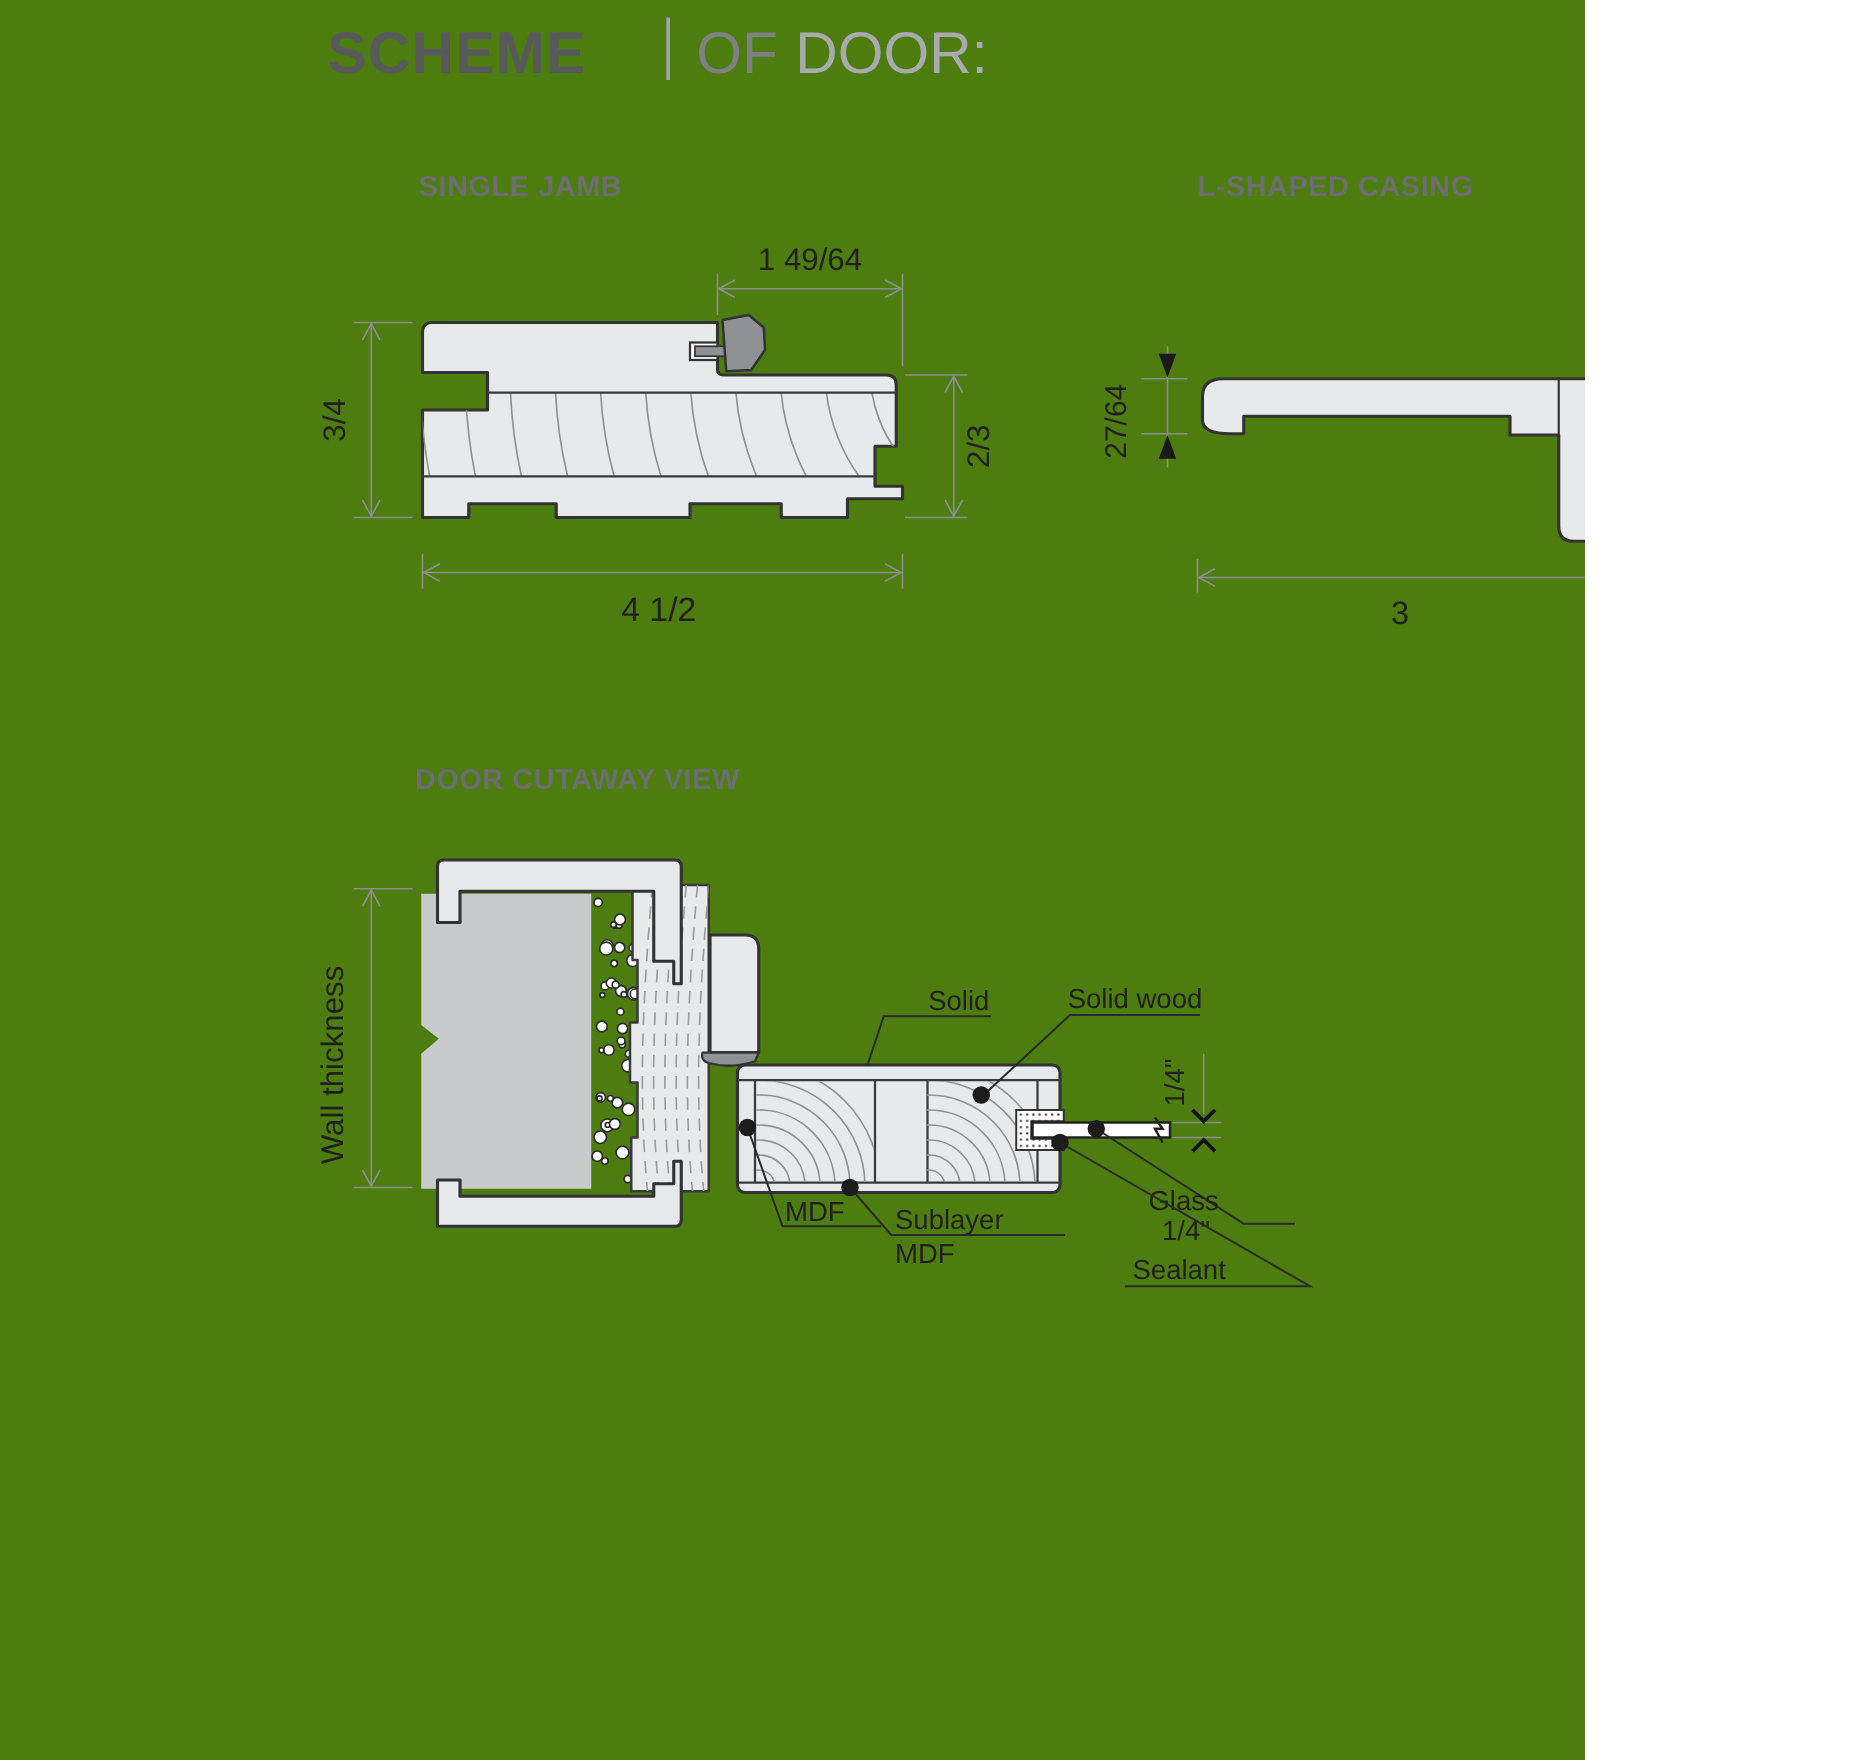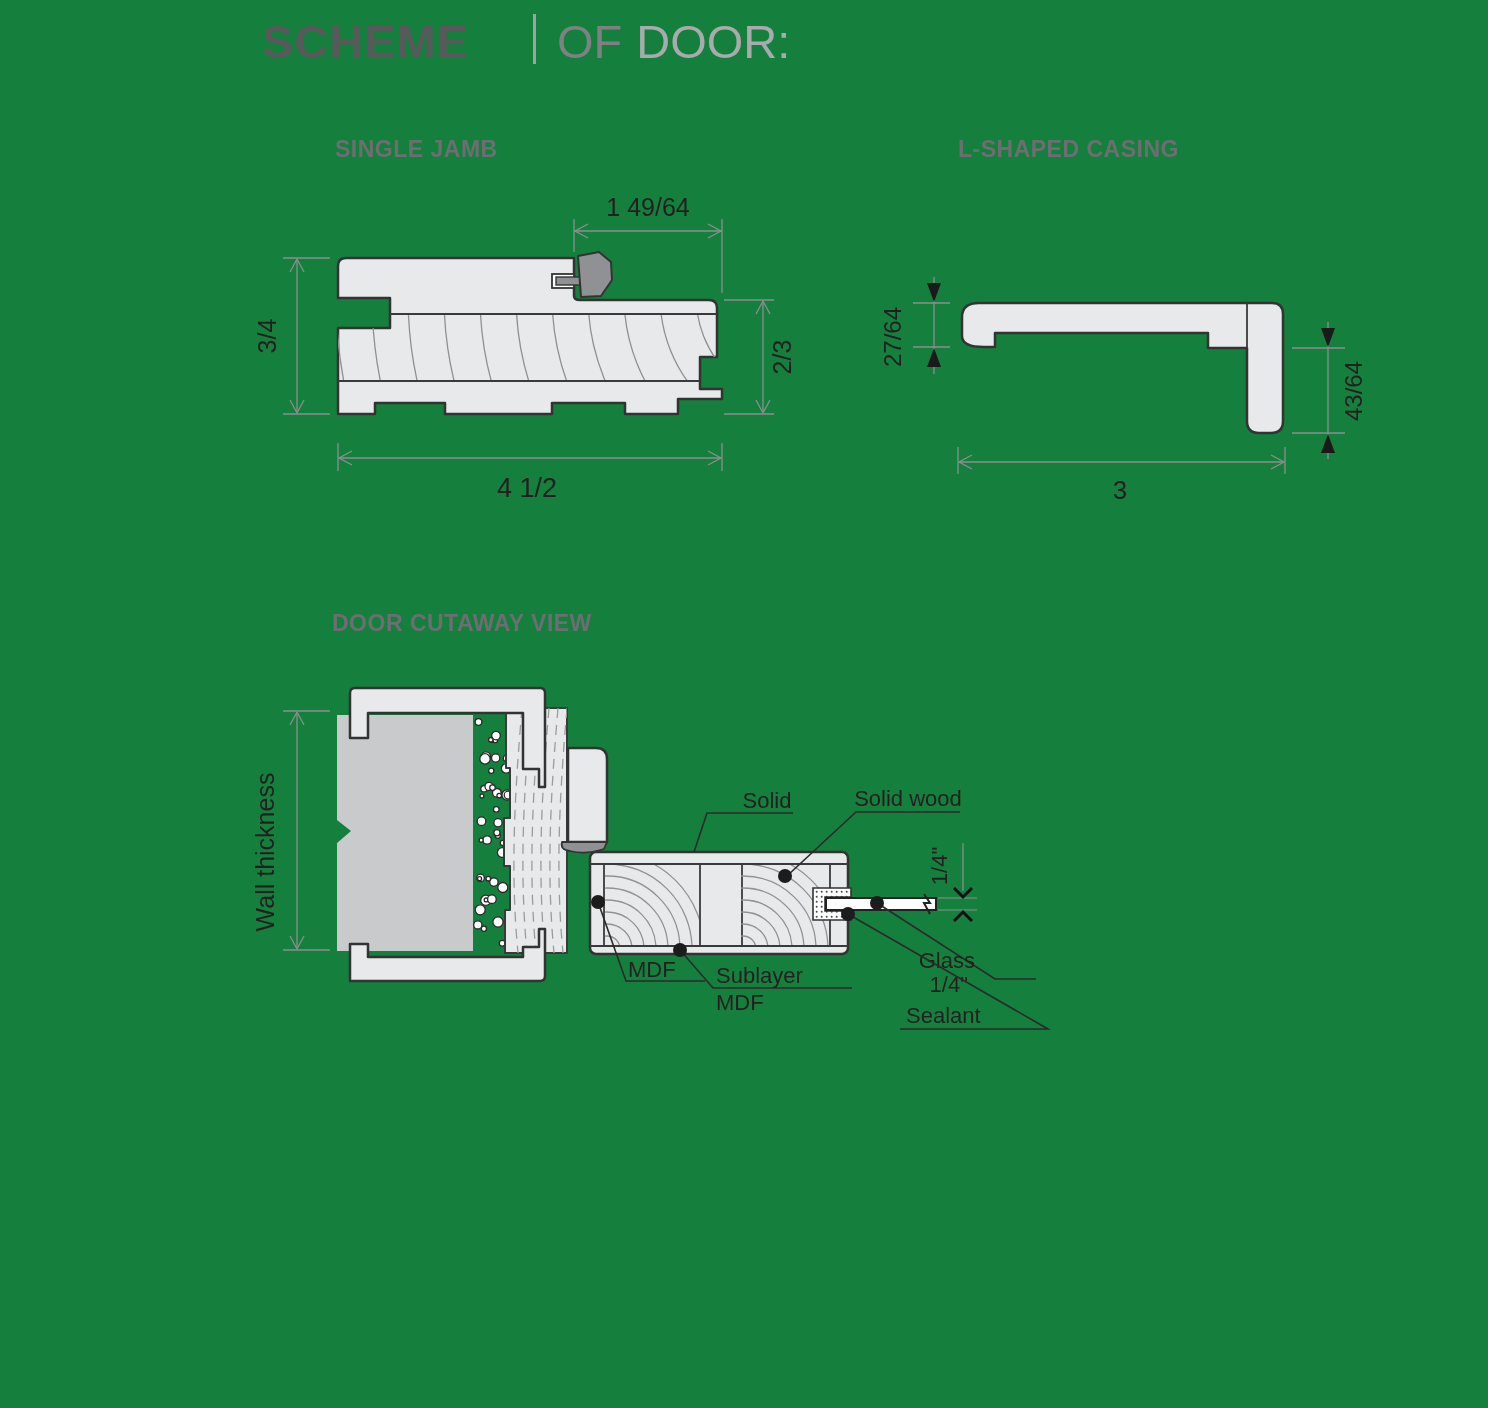--- a/index.html
+++ b/index.html
@@ -1,16 +1,16 @@
 <!DOCTYPE html>
 <html><head>
 <meta charset="utf-8">
 <style>
   html,body{margin:0;padding:0;background:#ffffff;}
-  .stage{position:relative;width:1488px;height:1408px;background:#15803d;overflow:hidden;
+  .stage{position:relative;width:1268px;height:1408px;background:#4d7c0f;overflow:hidden;
          font-family:"Liberation Sans", sans-serif;}
   svg{position:absolute;left:0;top:0;}
   svg text{font-family:"Liberation Sans", sans-serif;}
   .t-header-bold{font-size:47px;font-weight:700;fill:#58595b;letter-spacing:1px;}
   .t-header-light{font-size:47px;font-weight:400;fill:#7e8083;}
   .t-header-lighter{font-size:47px;font-weight:400;fill:#a8aaad;}
   .t-section{font-size:23px;font-weight:700;fill:#6d6e71;letter-spacing:0.5px;}
   .t-dim{font-size:25px;fill:#231f20;}
   .t-dim-sm{font-size:22px;fill:#231f20;}
   .t-label{font-size:22px;fill:#231f20;}

